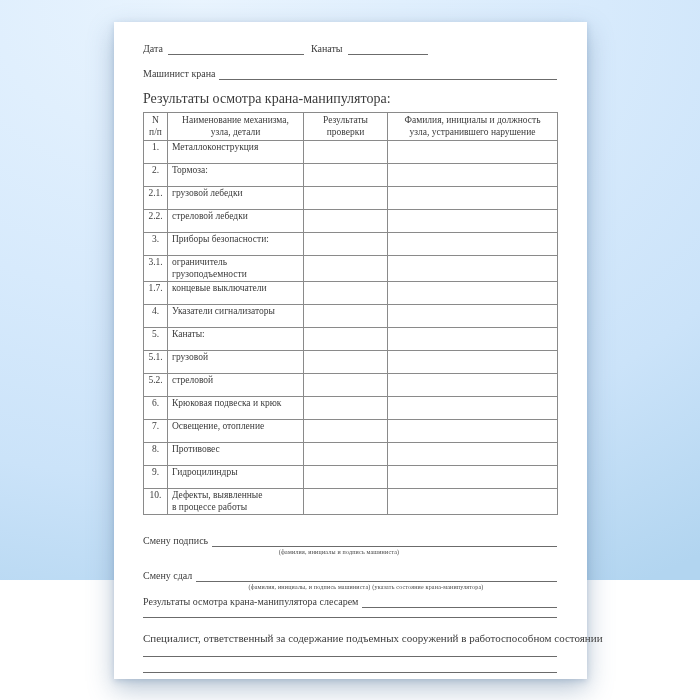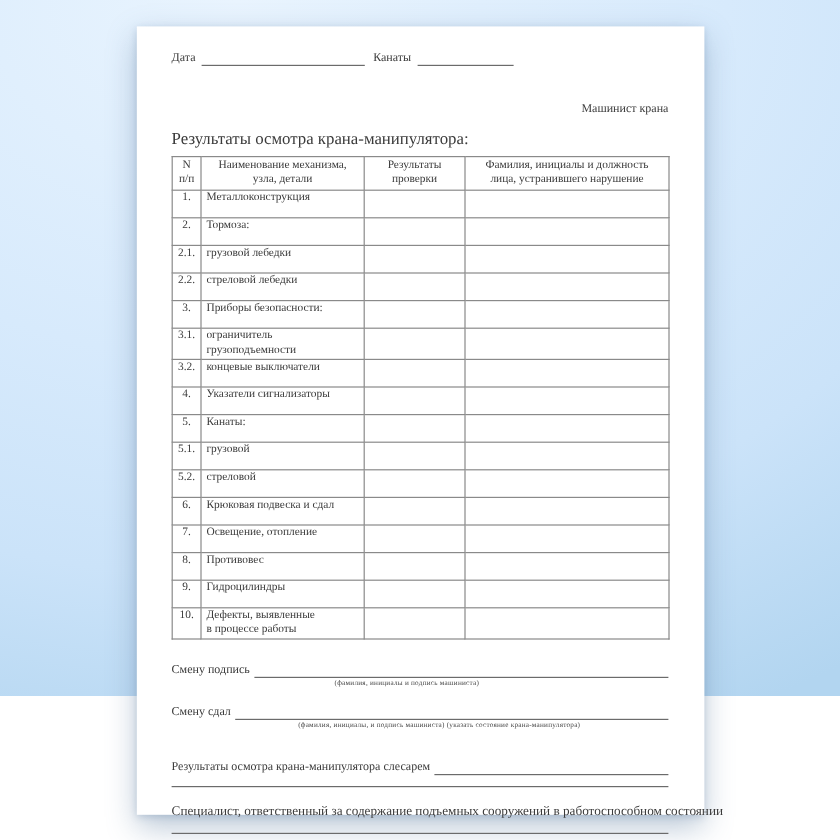--- a/index.html
+++ b/index.html
@@ -20,21 +20,21 @@
     box-shadow:0 10px 24px rgba(100,130,165,.45), 0 2px 6px rgba(100,130,165,.30);
   }
   .frow{display:flex;align-items:flex-end;font-size:10px;line-height:13px;}
   .frow .lbl{white-space:nowrap;}
   .blank{border-bottom:1px solid #6b6b6b;height:11px;display:inline-block;}
   .blank.grow{flex:1;margin-left:4px;}
   .b136{width:136px;margin-left:5px;}
   .b80{width:80px;margin-left:5px;}
   .gap7{margin-left:7px;}
   .title{font-size:14px;line-height:13px;margin-top:12px;}
-  .mt12{margin-top:29px;flex-direction:column;}
+  .mt12{margin-top:12px;}
   table.tbl{
     border-collapse:collapse;table-layout:fixed;width:414px;margin-top:7px;
     font-size:9.5px;line-height:11.5px;
   }
   .tbl th,.tbl td{
     border:1px solid #8a8a8a;vertical-align:top;
     padding:1px 4px;white-space:pre-line;
   }
   .tbl{border:1px solid #6e6e6e;}
   .tbl th{font-weight:normal;text-align:center;padding:2px 1px;}
@@ -75,21 +75,21 @@
         </colgroup>
       <thead>
         <tr>
           <th>N
 п/п</th>
           <th>Наименование механизма,
 узла, детали</th>
           <th>Результаты
 проверки</th>
           <th>Фамилия, инициалы и должность
-лица, устранившего нарушение</th>
+узла, устранившего нарушение</th>
         </tr>
       </thead>
       <tbody>
         <tr>
             <td class="num">1.</td>
             <td>Металлоконструкция</td>
             <td></td>
             <td></td>
           </tr>
         <tr>
@@ -117,21 +117,21 @@
             <td></td>
           </tr>
         <tr>
             <td class="num">3.1.</td>
             <td>ограничитель
 грузоподъемности</td>
             <td></td>
             <td></td>
           </tr>
         <tr>
-            <td class="num">3.2.</td>
+            <td class="num">1.7.</td>
             <td>концевые выключатели</td>
             <td></td>
             <td></td>
           </tr>
         <tr>
             <td class="num">4.</td>
             <td>Указатели сигнализаторы</td>
             <td></td>
             <td></td>
           </tr>
@@ -148,21 +148,21 @@
             <td></td>
           </tr>
         <tr>
             <td class="num">5.2.</td>
             <td>стреловой</td>
             <td></td>
             <td></td>
           </tr>
         <tr>
             <td class="num">6.</td>
-            <td>Крюковая подвеска и сдал</td>
+            <td>Крюковая подвеска и крюк</td>
             <td></td>
             <td></td>
           </tr>
         <tr>
             <td class="num">7.</td>
             <td>Освещение, отопление</td>
             <td></td>
             <td></td>
           </tr>
         <tr>
@@ -192,21 +192,21 @@
       <span class="blank grow"></span>
     </div>
     <div class="cap cap1">(фамилия, инициалы и подпись машиниста)</div>
 
     <div class="frow" style="margin-top:13px">
       <span class="lbl">Смену сдал</span>
       <span class="blank grow"></span>
     </div>
     <div class="cap cap2">(фамилия, инициалы, и подпись машиниста) (указать состояние крана-манипулятора)</div>
 
-    <div class="frow" style="margin-top:24px">
+    <div class="frow" style="margin-top:4px">
       <span class="lbl">Результаты осмотра крана-манипулятора слесарем</span>
       <span class="blank grow"></span>
     </div>
     <div class="uline" style="margin-top:9px"></div>
 
     <div class="spec">Специалист, ответственный за содержание подъемных сооружений в работоспособном состоянии</div>
     <div class="uline" style="margin-top:12px"></div>
     <div class="uline" style="margin-top:15px"></div>
 
   </div>

